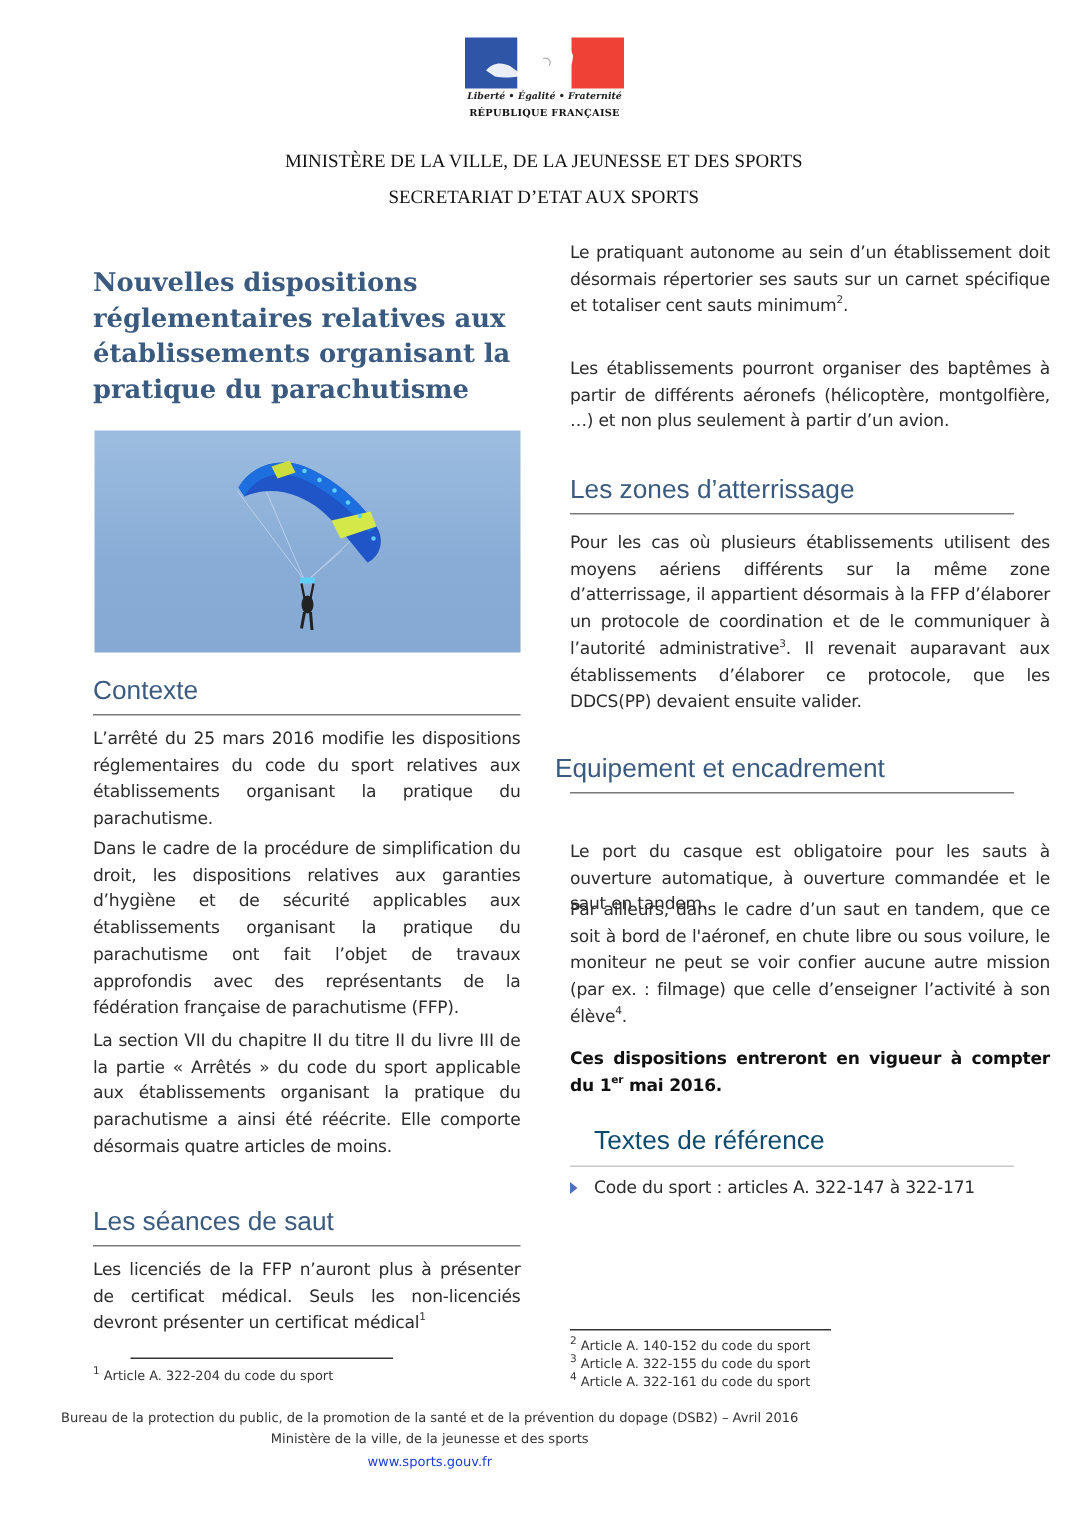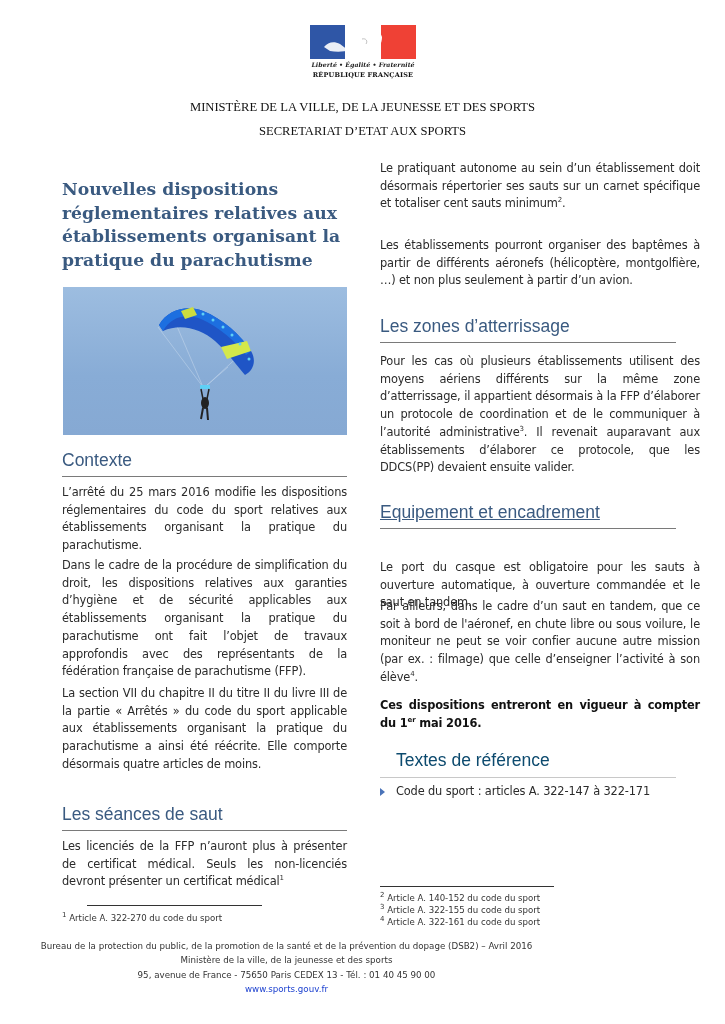--- a/index.html
+++ b/index.html
@@ -106,30 +106,30 @@
 
 <div class="abs p" style="left:62px;top:484px;width:285px;">L’arrêté du 25 mars 2016 modifie les dispositions réglementaires du code du sport relatives aux établissements organisant la pratique du parachutisme.</div>
 <div class="abs p" style="left:62px;top:557px;width:285px;">Dans le cadre de la procédure de simplification du droit, les dispositions relatives aux garanties d’hygiène et de sécurité applicables aux établissements organisant la pratique du parachutisme ont fait l’objet de travaux approfondis avec des représentants de la fédération française de parachutisme (FFP).</div>
 <div class="abs p" style="left:62px;top:685px;width:285px;">La section VII du chapitre II du titre II du livre III de la partie « Arrêtés » du code du sport applicable aux établissements organisant la pratique du parachutisme a ainsi été réécrite. Elle comporte désormais quatre articles de moins.</div>
 
 <div class="abs h2" style="left:62px;top:804px;">Les séances de saut</div>
 <div class="abs rule" style="left:62px;top:830px;width:285px;"></div>
 <div class="abs p" style="left:62px;top:838px;width:285px;"><span>Les licenciés de la FFP n’auront plus à présenter de certificat médical. Seuls les non-licenciés devront présenter un certificat médical</span><sup>1</sup></div>
 
 <div class="abs" style="left:87px;top:905px;width:175px;height:1px;background:#333;"></div>
-<div class="abs fn" style="left:62px;top:912px;"><sup>1</sup><span> Article A. 322-270 du code du sport</span></div>
+<div class="abs fn" style="left:62px;top:912px;"><sup>1</sup><span> Article A. 322-204 du code du sport</span></div>
 
 <div class="abs p" style="left:380px;top:160px;width:320px;"><span>Le pratiquant autonome au sein d’un établissement doit désormais répertorier ses sauts sur un carnet spécifique et totaliser cent sauts minimum</span><sup>2</sup><span>.</span></div>
 <div class="abs p" style="left:380px;top:237px;width:320px;">Les établissements pourront organiser des baptêmes à partir de différents aéronefs (hélicoptère, montgolfière, …) et non plus seulement à partir d’un avion.</div>
 
 <div class="abs h2" style="left:380px;top:316px;">Les zones d’atterrissage</div>
 <div class="abs rule" style="left:380px;top:342px;width:296px;"></div>
 <div class="abs p" style="left:380px;top:353px;width:320px;"><span>Pour les cas où plusieurs établissements utilisent des moyens aériens différents sur la même zone d’atterrissage, il appartient désormais à la FFP d’élaborer un protocole de coordination et de le communiquer à l’autorité administrative</span><sup>3</sup><span>. Il revenait auparavant aux établissements d’élaborer ce protocole, que les DDCS(PP) devaient ensuite valider.</span></div>
 
-<div class="abs h2" style="left:380px;top:502px;text-decoration:underline;">Equipement et encadrement</div>
+<div class="abs h2" style="left:370px;top:502px;">Equipement et encadrement</div>
 <div class="abs rule" style="left:380px;top:528px;width:296px;"></div>
 <div class="abs p" style="left:380px;top:559px;width:320px;">Le port du casque est obligatoire pour les sauts à ouverture automatique, à ouverture commandée et le saut en tandem.</div>
 <div class="abs p" style="left:380px;top:598px;width:320px;"><span>Par ailleurs, dans le cadre d’un saut en tandem, que ce soit à bord de l'aéronef, en chute libre ou sous voilure, le moniteur ne peut se voir confier aucune autre mission (par ex. : filmage) que celle d’enseigner l’activité à son élève</span><sup>4</sup><span>.</span></div>
 <div class="abs p" style="left:380px;top:697px;width:320px;font-weight:bold;color:#111;"><span>Ces dispositions entreront en vigueur à compter du 1</span><sup>er</sup><span> mai 2016.</span></div>
 
 <div class="abs h2" style="left:380px;top:750px;color:#0c4a6e;margin-left:16px;">Textes de référence</div>
 <div class="abs rule light" style="left:380px;top:777px;width:296px;"></div>
 <div class="abs p" style="left:380px;top:783px;width:320px;">
   <div class="bullet" style="margin-bottom:4px;">
     <span class="tri"></span>
@@ -138,15 +138,14 @@
 </div>
 
 <div class="abs" style="left:380px;top:886px;width:174px;height:1px;background:#333;"></div>
 <div class="abs fn" style="left:380px;top:892px;"><sup>2</sup><span> Article A. 140-152 du code du sport</span></div>
 <div class="abs fn" style="left:380px;top:904px;"><sup>3</sup><span> Article A. 322-155 du code du sport</span></div>
 <div class="abs fn" style="left:380px;top:916px;"><sup>4</sup><span> Article A. 322-161 du code du sport</span></div>
 
 <div class="abs footer" style="top:939px;">
   <div>Bureau de la protection du public, de la promotion de la santé et de la prévention du dopage (DSB2) – Avril 2016</div>
   <div>Ministère de la ville, de la jeunesse et des sports</div>
-  <div>95, avenue de France - 75650 Paris CEDEX 13 - Tél. : 01 40 45 90 00</div>
   <div><a>www.sports.gouv.fr</a></div>
 </div>
 
 </body></html>

